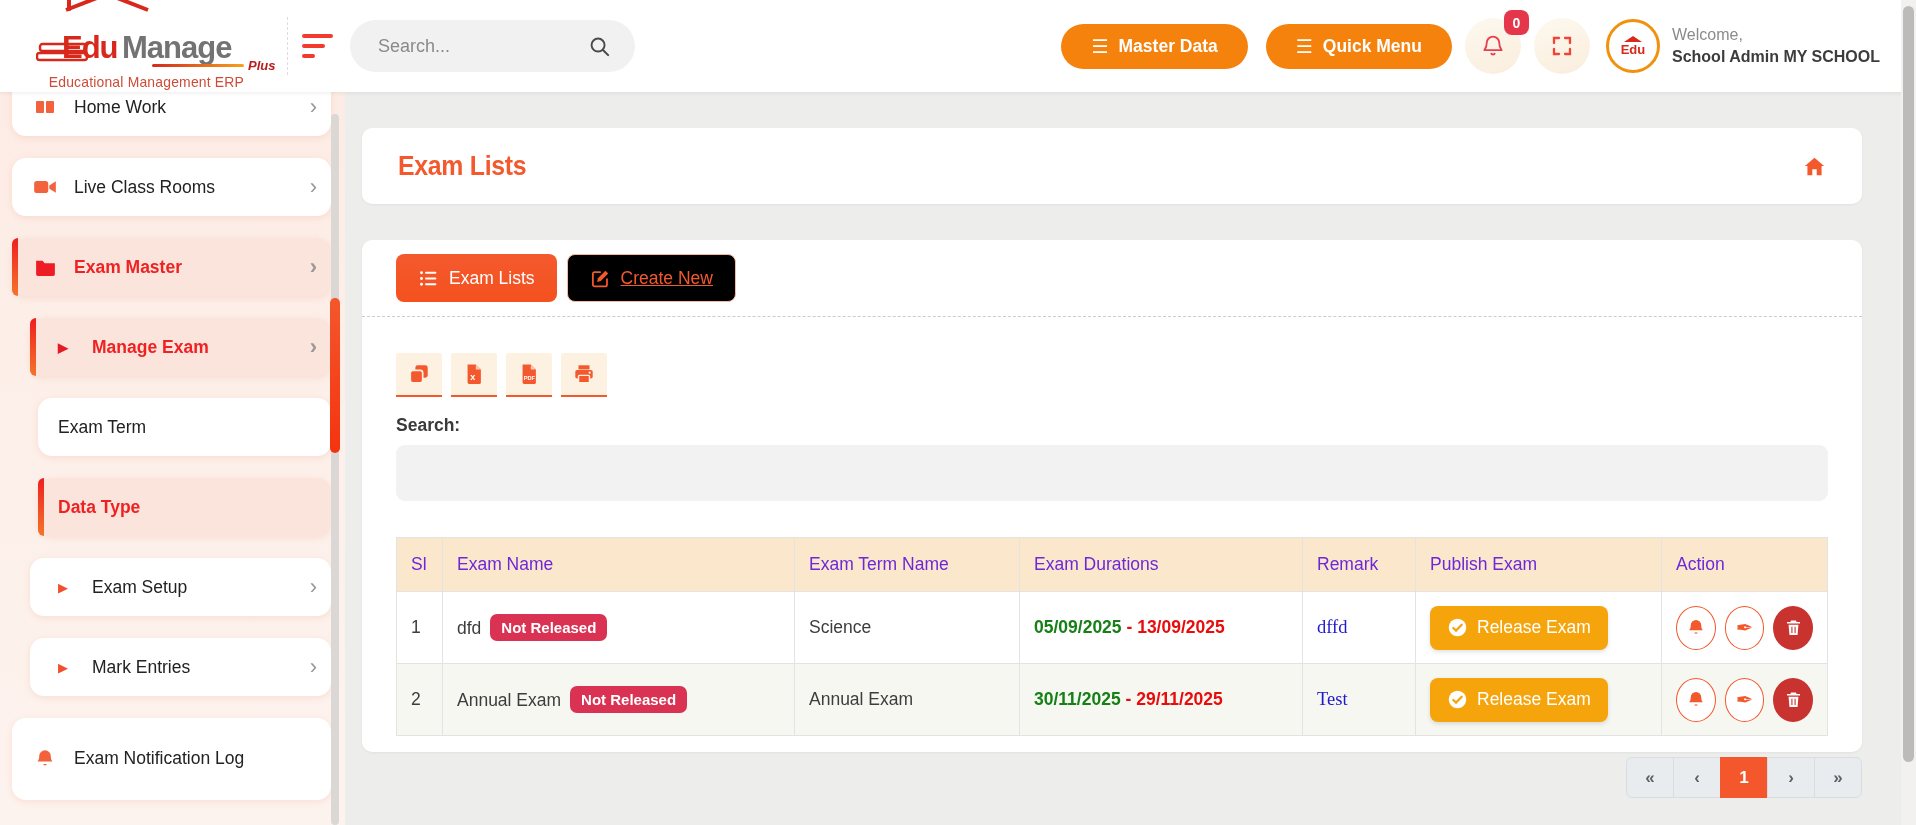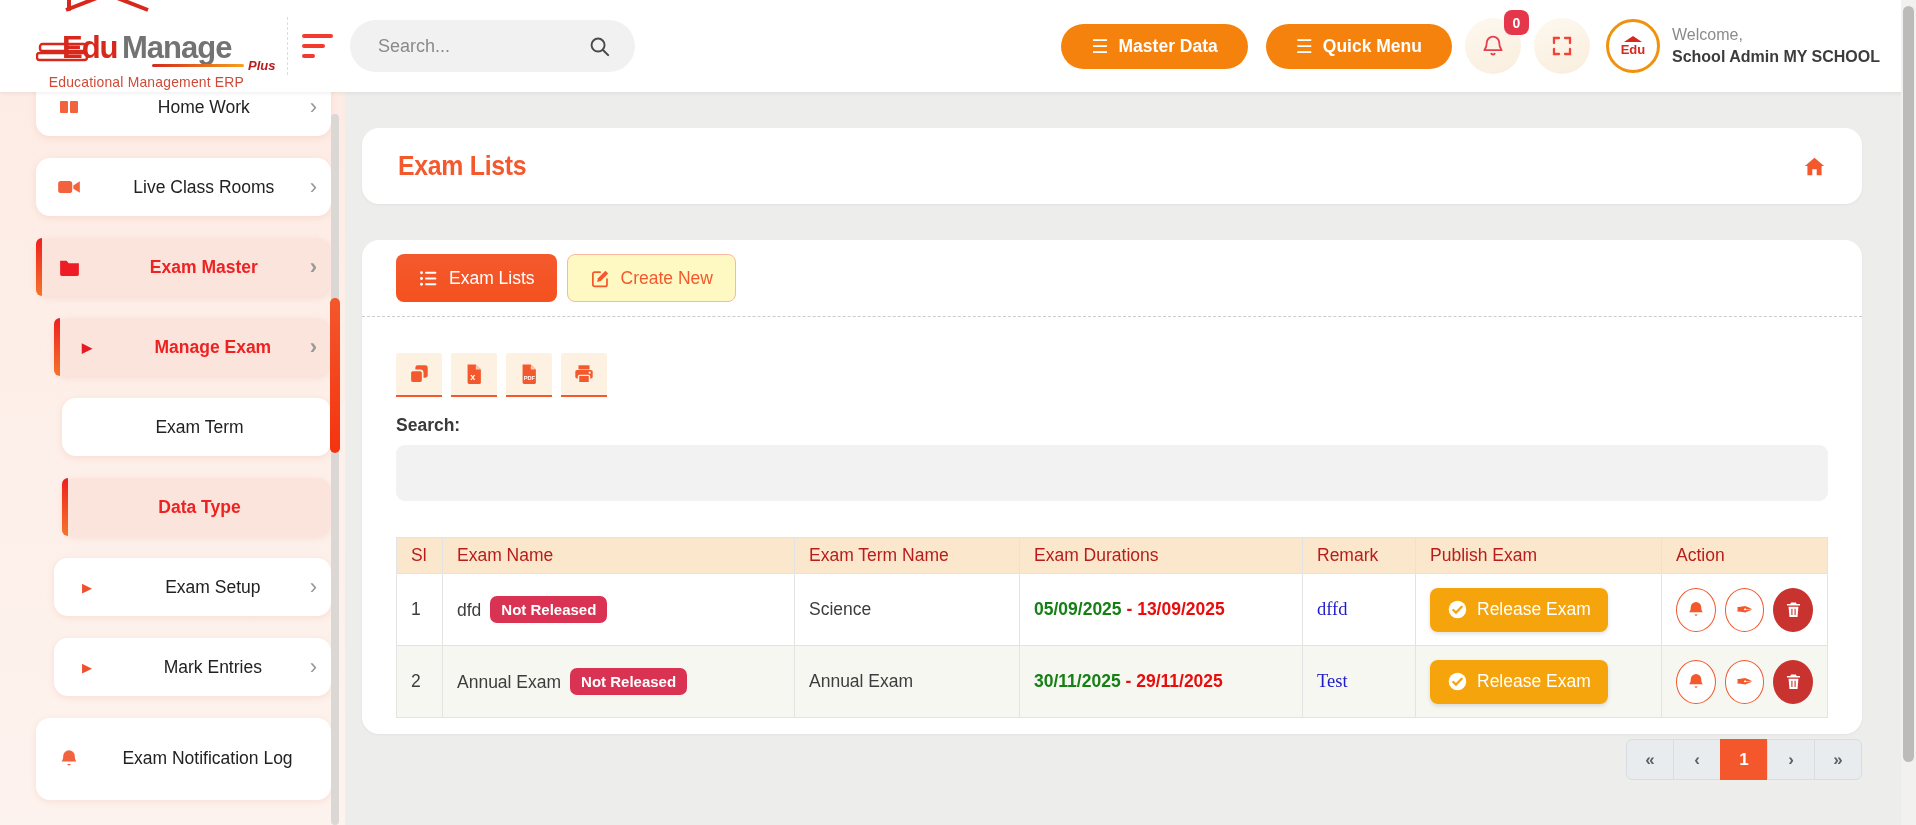--- a/index.html
+++ b/index.html
@@ -48,21 +48,21 @@
   .avatar .mini-edu { font-size:13px; font-weight:bold; color:#d8281c; line-height:1; }
   .welcome { margin:0 36px 0 12px; line-height:1.35; }
   .welcome .hi { font-size:16px; color:#8b8b8b; }
   .welcome .who { font-size:16px; color:#3c3c3c; font-weight:bold; }
 
   
   .body-row { display:flex; height:733px; position:relative; }
 
   
   .sidebar { width:345px; flex:0 0 auto; background:linear-gradient(180deg,#fdece5,#fdf3ee); overflow:hidden;
-             padding:0 14px 0 36px; position:relative;text-align:center; }
+             padding:0 14px 0 12px; position:relative; }
   .side-item { position:relative; background:#fff; border-radius:14px; height:58px; display:flex; align-items:center;
                padding:0 14px 0 20px; margin-top:22px; box-shadow:0 2px 7px rgba(214,110,80,.14); cursor:pointer;
                font-size:17.5px; color:#222; }
   .side-item.first { margin-top:-14px; }
   .side-item .s-icon { width:26px; display:flex; justify-content:center; margin-right:16px; flex:0 0 auto; }
   .side-item .s-label { flex:1; }
   .side-item .chev { color:#999; font-size:22px; line-height:1; }
   .side-item.active { background:#fbe4dc; color:#ee2222; font-weight:bold; }
   .side-item.active::before { content:""; position:absolute; left:0; top:0; bottom:0; width:6px; border-radius:14px 0 0 14px;
                               background:linear-gradient(180deg,#ef1f1f,#f4742b); }
@@ -72,43 +72,43 @@
   .caret { font-size:13px; color:#f1502f; }
   .caret.red { color:#e31b23; }
 
   
   .side-scroll-track { position:absolute; left:331px; top:114px; width:8px; height:711px; background:#dbd7d5; border-radius:5px; }
   .side-scroll-thumb { position:absolute; left:330px; top:298px; width:10px; height:155px; border-radius:6px;
                        background:linear-gradient(180deg,#f4572b,#f5330f); }
 
   
   .content { flex:1; padding:36px 54px 0 17px; overflow:hidden; }
-  .card { background:#fff; border-radius:17px; box-shadow:0 1px 3px rgba(0,0,0,.05); }
+  .card { background:#fff; border-radius:10px; box-shadow:0 1px 3px rgba(0,0,0,.05); }
   .title-card { height:76px; display:flex; align-items:center; padding:0 36px; justify-content:space-between; }
   .page-title { font-size:27px; font-weight:bold; color:#f4592e; transform:scaleX(.92); transform-origin:left center; letter-spacing:-.3px; }
   .home-btn { cursor:pointer; display:flex; }
 
   .main-card { margin-top:36px; padding-bottom:16px; }
   .card-header { padding:14px 34px; border-bottom:1px dashed #ccc; display:flex; gap:10px; }
   .tab-btn { display:inline-flex; align-items:center; gap:10px; height:48px; padding:0 22px; border-radius:8px;
              font-size:17.5px; cursor:pointer; font-family:"Liberation Sans",sans-serif; }
   .tab-btn.active { background:linear-gradient(180deg,#f4592e,#f4511e); color:#fff; border:0; font-weight:normal; }
-  .tab-btn.ghost { background:#fef9c3; color:#f4592e; border:1px solid #f8b89f; }
+  .tab-btn.ghost { background:#000000; color:#f4592e; border:1px solid #f8b89f;text-decoration:underline; }
 
   .card-body { padding:0 34px; }
   .export-row { margin-top:36px; display:flex; gap:9px; }
   .export-btn { width:46px; height:44px; background:#fdf2e2; border:0; border-bottom:2px solid #f4592e;
                 display:flex; align-items:center; justify-content:center; cursor:pointer; border-radius:2px 2px 0 0; }
   .search-label { margin-top:18px; font-size:17.5px; font-weight:bold; color:#3a3a3a; }
   .table-search { margin-top:9px; width:100%; height:56px; background:#f2f2f3; border:0; border-radius:9px;
                   font-size:18px; padding:0 18px; outline:none; color:#333; font-family:"Liberation Sans",sans-serif; }
 
   table.data { width:100%; margin-top:36px; border-collapse:collapse; table-layout:fixed; }
   table.data th, table.data td { border:1px solid #e3e3e3; text-align:left; vertical-align:middle; }
-  table.data thead th { background:#fbe8cc; height:36px; font-weight:normal; font-size:17.5px; color:#b91c1c; padding:0 14px; }
+  table.data thead th { background:#fbe8cc; height:54px; font-weight:normal; font-size:17.5px; color:#6d28d9; padding:0 14px; }
   table.data tbody td { height:72px; font-size:17.5px; color:#3d3d3d; padding:0 14px; background:#fff; }
   table.data tbody tr.stripe td { background:#f7f7f2; }
   .badge { display:inline-block; margin-left:9px; background:#d93253; color:#fff; font-size:15px; font-weight:bold;
            border-radius:7px; padding:5px 11px; vertical-align:1px; }
   .d-green { color:#168016; font-weight:bold; }
   .d-red { color:#e80d0d; font-weight:bold; }
   .remark { font-family:"Liberation Serif", serif; font-size:18.5px; color:#1f1acb; }
   .release-btn { display:inline-flex; align-items:center; gap:9px; background:#f6a40c; border:0; border-radius:8px;
                  color:#fff; font-size:17.5px; padding:0 17px; height:44px; cursor:pointer;
                  box-shadow:0 2px 4px rgba(0,0,0,.12); font-family:"Liberation Sans",sans-serif; }

